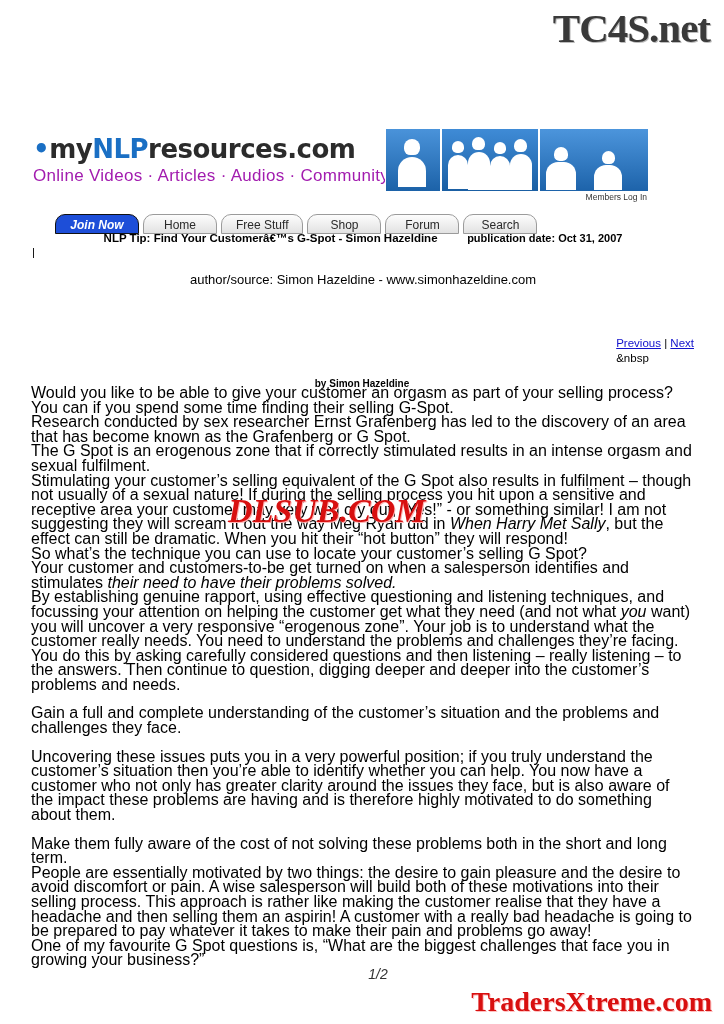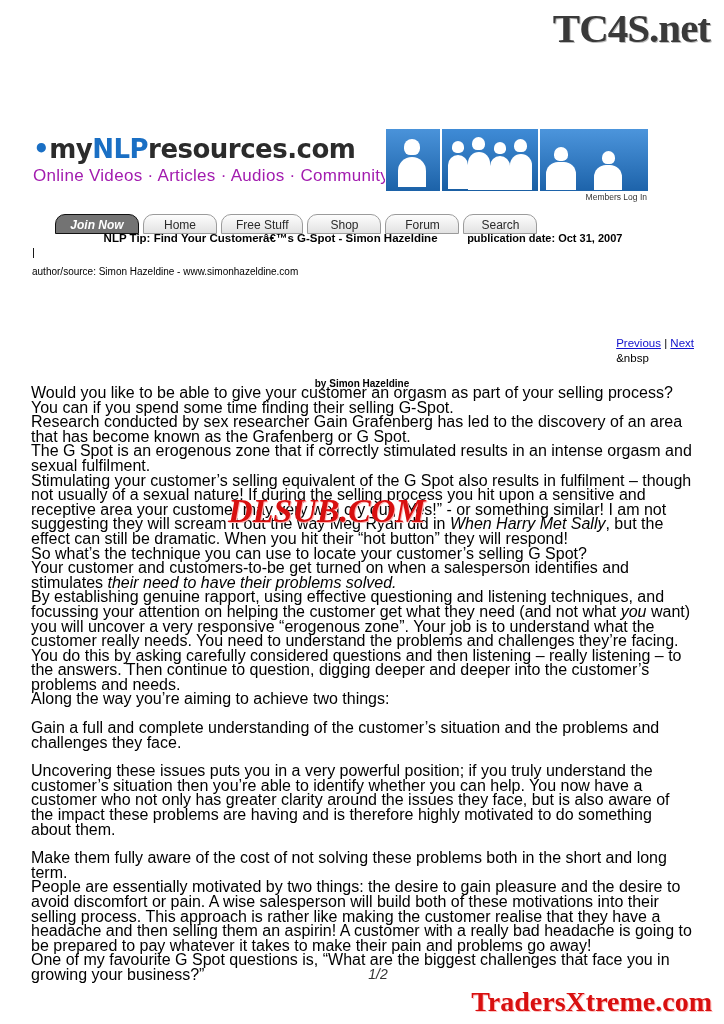--- a/index.html
+++ b/index.html
@@ -116,21 +116,21 @@
     color: #2a2a2a;
     background: linear-gradient(180deg,#fdfdfd,#e2e2e2);
     border: 1px solid #9b9b9b;
     border-radius: 10px 10px 0 0;
     margin-right: 4px;
     text-align: center;
     min-width: 74px;
     box-sizing: border-box;
   }
   .nav-btn.join {
-    background: #737373;
+    background: #1d4ed8;
     color: #ffffff;
     font-weight: bold;
     font-style: italic;
     border: 1px solid #111111;
     min-width: 84px;
   }
 
   
   .doc-head {
     position: absolute;
@@ -148,23 +148,24 @@
     font-weight: bold;
     font-size: 11px;
     margin-left: 20px;
   }
   .pipe-line {
     font-size: 11.5px;
     line-height: 13px;
     margin-top: 1px;
   }
   .author-line {
-    font-size: 10px;
+    font-size: 13px;
     line-height: 15px;
-    margin-top: 5px;
+    margin-top: 13px;
+    text-align: center;
   }
 
   
   .pagenav {
     position: absolute;
     right: 30px;
     top: 336px;
     font-size: 11.5px;
     text-align: left;
     line-height: 15px;
@@ -308,27 +309,26 @@
     <span>|</span>
     <a href="#">Next</a>
   </div>
   <div class="nbsp-line">&amp;nbsp</div>
 </div>
 
 <div class="byline">by Simon Hazeldine</div>
 
 <div class="body">
   <p>Would you like to be able to give your customer an orgasm as part of your selling process? You can if you spend some time finding their selling G-Spot.</p>
-  <p>Research conducted by sex researcher Gain Grafenberg has led to the discovery of an area that has become known as the Grafenberg or G Spot.</p>
+  <p>Research conducted by sex researcher Ernst Grafenberg has led to the discovery of an area that has become known as the Grafenberg or G Spot.</p>
   <p>The G Spot is an erogenous zone that if correctly stimulated results in an intense orgasm and sexual fulfilment.</p>
   <p><span>Stimulating your customer’s selling equivalent of the G Spot also results in fulfilment – though not usually of a sexual nature! If during the selling process you hit upon a sensitive and receptive area your customer may very well cry out, “Yes!” - or something similar! I am not suggesting they will scream it out the way Meg Ryan did in </span><i>When Harry Met Sally</i><span>, but the effect can still be dramatic. When you hit their “hot button” they will respond!</span></p>
   <p>So what’s the technique you can use to locate your customer’s selling G Spot?</p>
   <p><span>Your customer and customers-to-be get turned on when a salesperson identifies and stimulates </span><i>their need to have their problems solved.</i></p>
   <p><span>By establishing genuine rapport, using effective questioning and listening techniques, and focussing your attention on helping the customer get what they need (and not what </span><i>you</i><span> want) you will uncover a very responsive “erogenous zone”. Your job is to understand what the customer really needs. You need to understand the problems and challenges they’re facing. You do this by asking carefully considered questions and then listening – really listening – to the answers. Then continue to question, digging deeper and deeper into the customer’s problems and needs.</span></p>
-  <p> Along the way you’re aiming to achieve two things:</p>
   <p class="gap"> Gain a full and complete understanding of the customer’s situation and the problems and challenges they face.</p>
   <p class="gap">Uncovering these issues puts you in a very powerful position; if you truly understand the customer’s situation then you’re able to identify whether you can help. You now have a customer who not only has greater clarity around the issues they face, but is also aware of the impact these problems are having and is therefore highly motivated to do something about them.</p>
   <p class="gap"> Make them fully aware of the cost of not solving these problems both in the short and long term.</p>
   <p>People are essentially motivated by two things: the desire to gain pleasure and the desire to avoid discomfort or pain. A wise salesperson will build both of these motivations into their selling process. This approach is rather like making the customer realise that they have a headache and then selling them an aspirin! A customer with a really bad headache is going to be prepared to pay whatever it takes to make their pain and problems go away!</p>
   <p>One of my favourite G Spot questions is, “What are the biggest challenges that face you in growing your business?”</p>
 </div>
 
 <div class="dlsub-watermark">DLSUB.COM</div>
 
 <div class="page-num">1/2</div>

